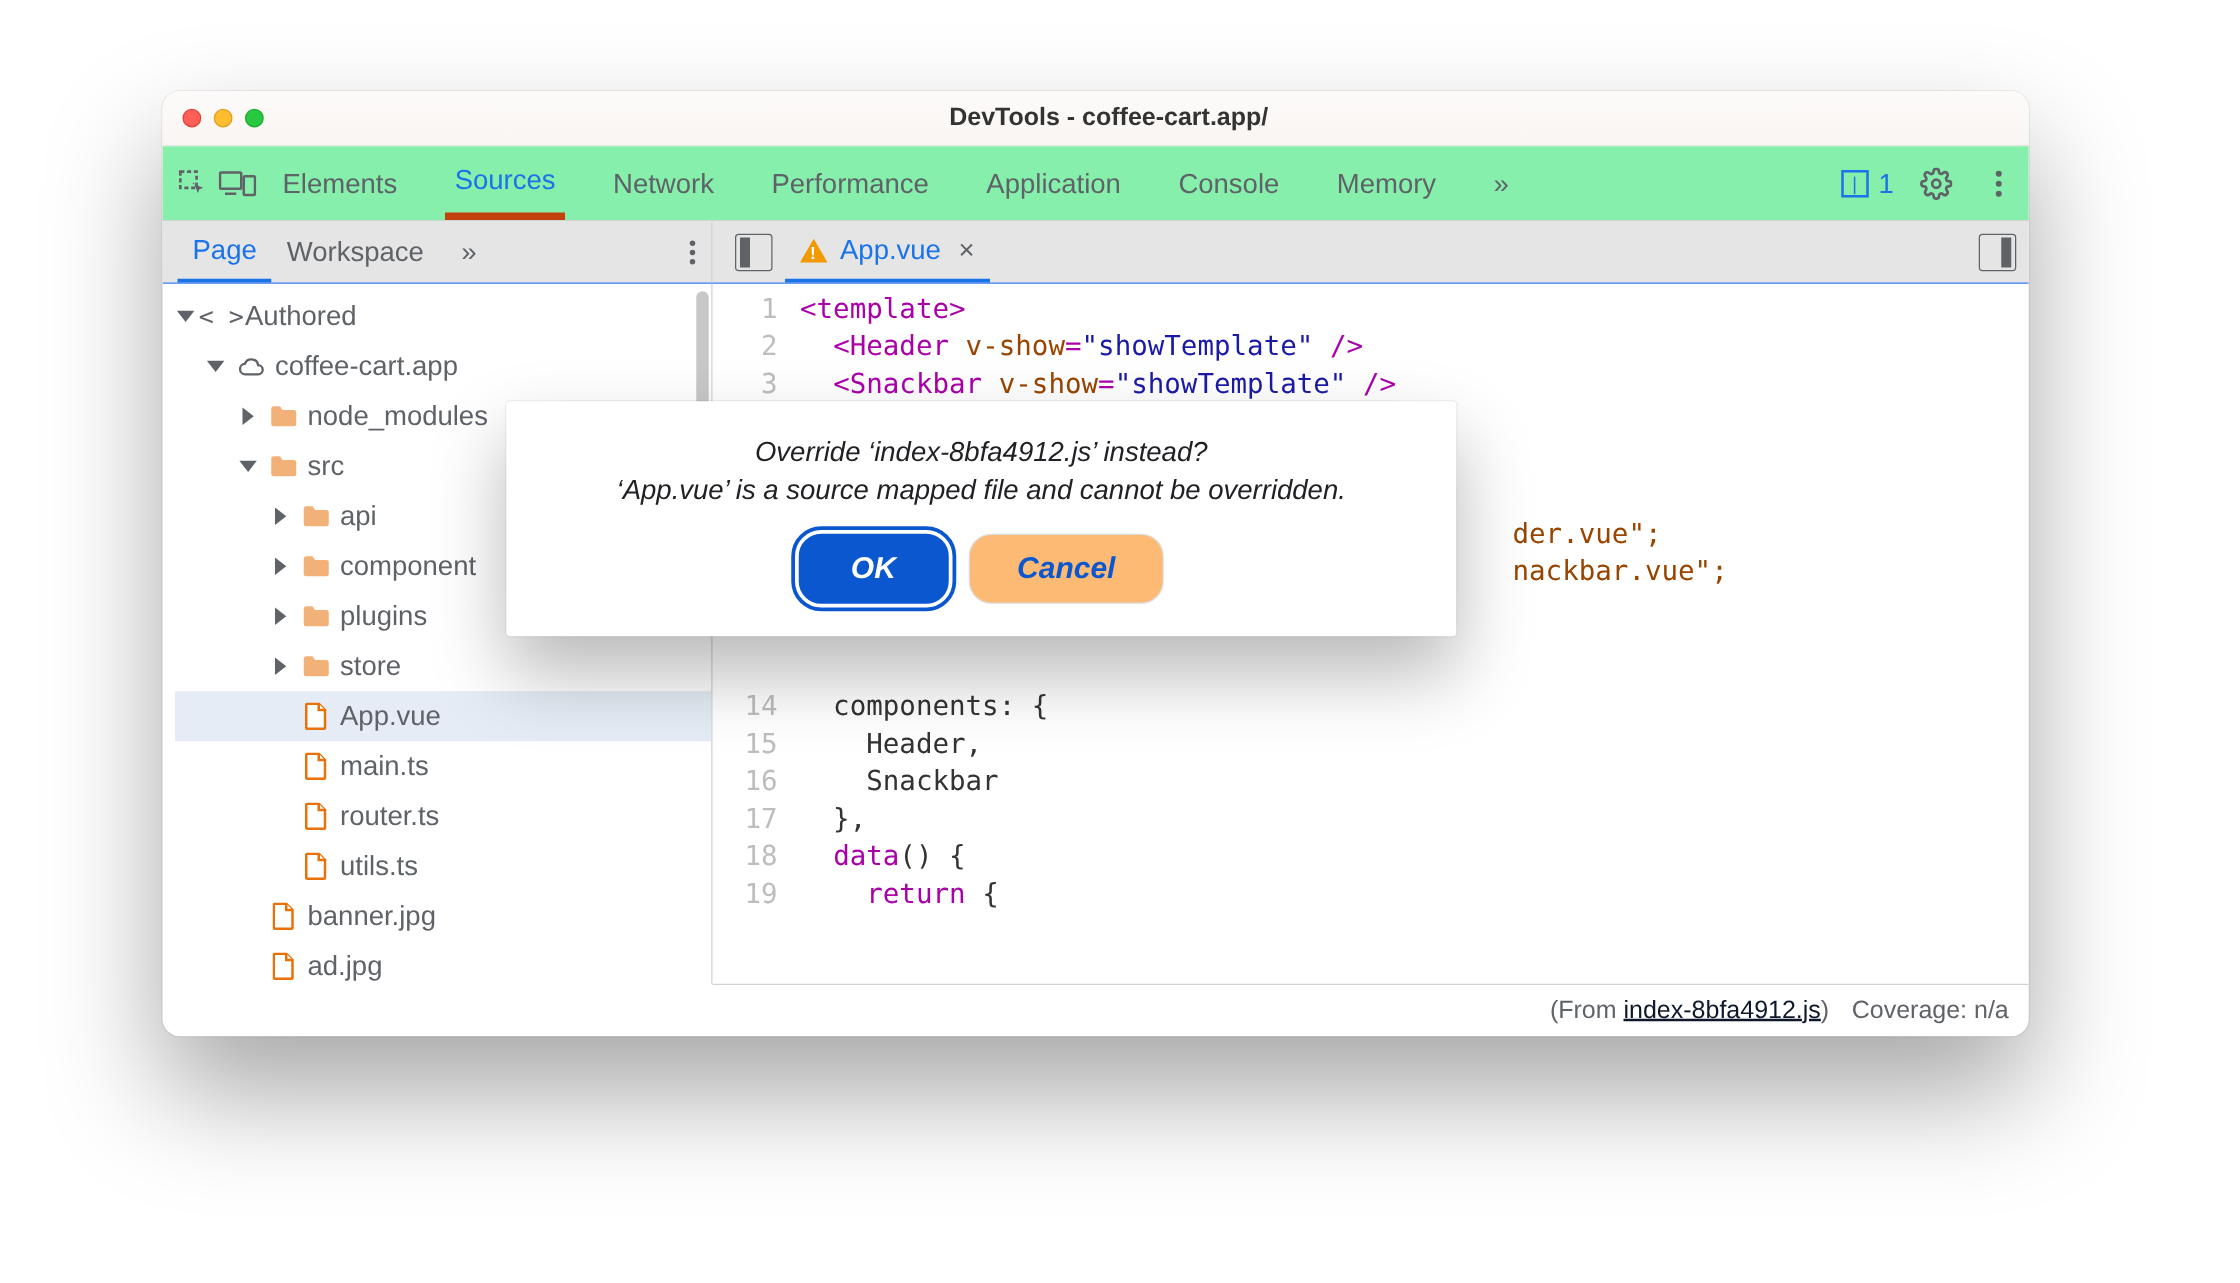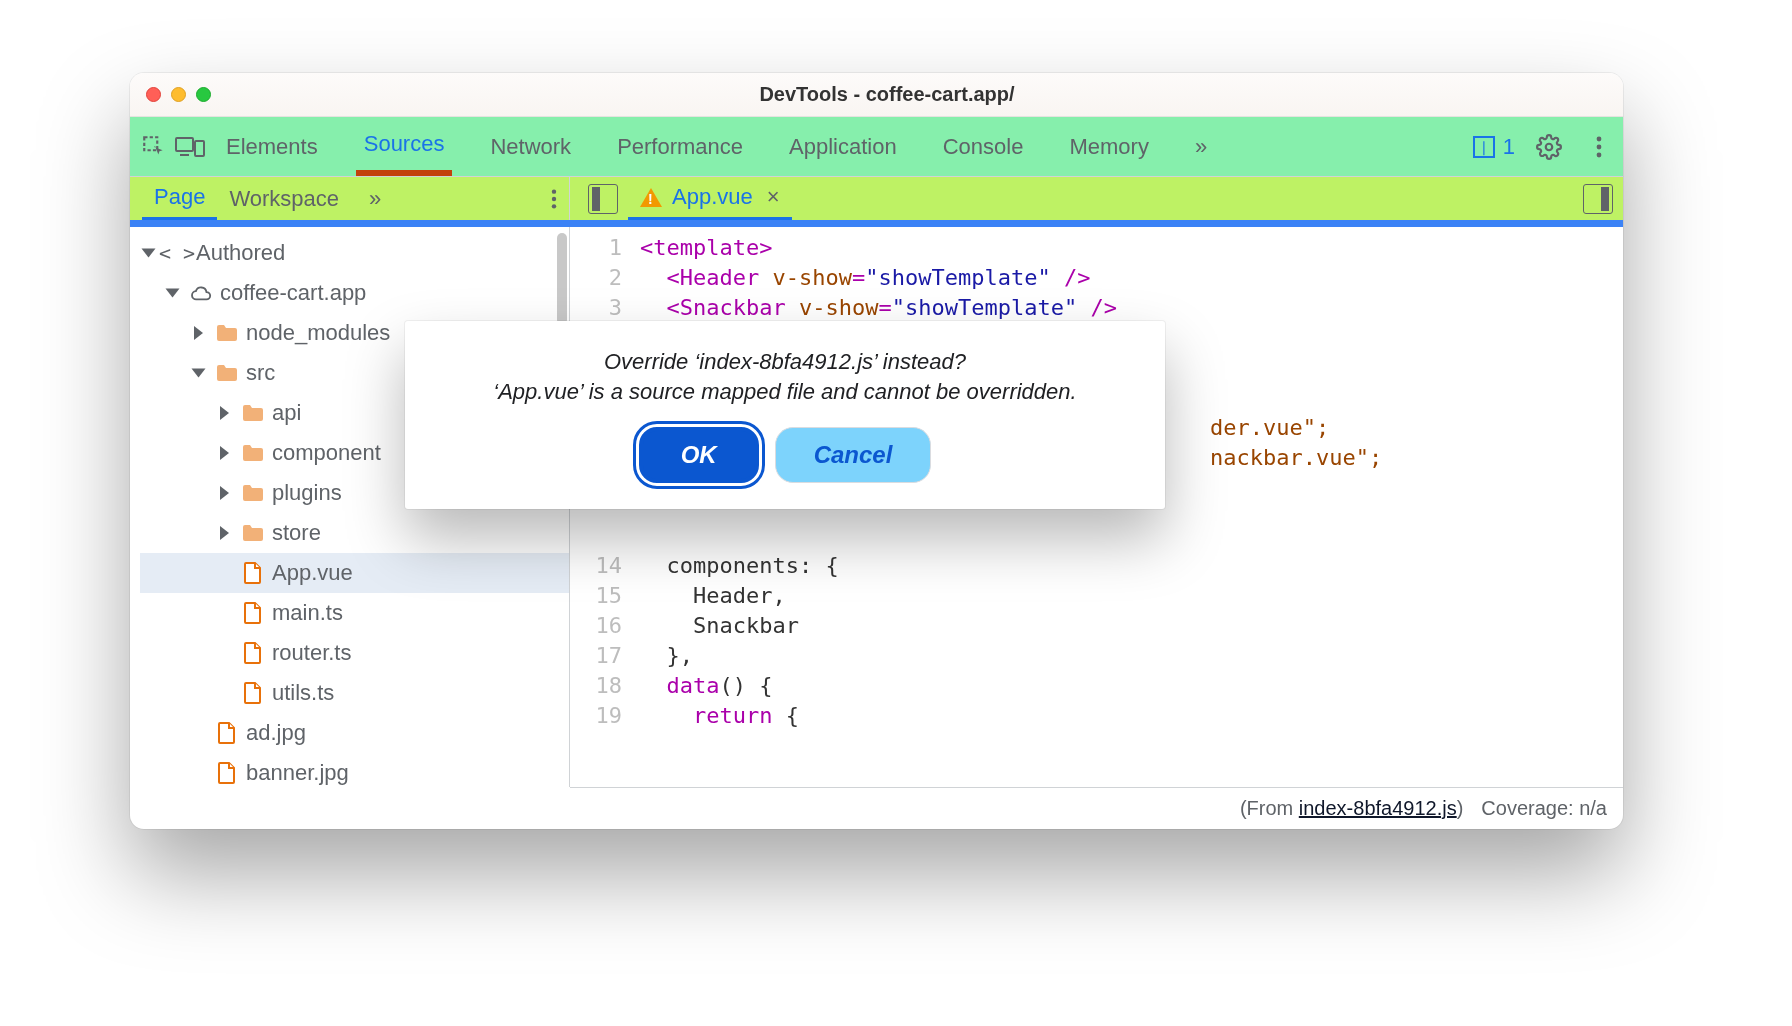--- a/index.html
+++ b/index.html
@@ -37,21 +37,21 @@
 .tabs { display:flex; align-items:stretch; height:100%; margin-left:12px; gap:30px; }
 .tab  { display:flex; align-items:center; padding:0 8px; color:#5f6368; cursor:pointer; }
 .tab.active { color:#1a73e8; border-bottom:6px solid #c2410c; }
 .tb-right { margin-left:auto; display:flex; align-items:center; gap:18px; }
 .issues { display:flex; align-items:center; gap:8px; color:#1a73e8; font-size:22px; }
 .issues .ibox { width:22px; height:22px; border:2px solid #1a73e8; display:flex; align-items:center; justify-content:center; font-size:14px; line-height:1; }
 
 
 .secondbar {
   height:50px; display:flex; align-items:stretch;
-  background:#bef264; border-bottom:7px solid #3b82f6;
+  background:#e5e5e5; border-bottom:1px solid #3b82f6;
   font-size:22px; color:#5f6368;
 }
 .sb-left { width:440px; display:flex; align-items:center; border-right:1px solid #d0d3d6; padding-left:12px; }
 .sb-left .navtab { padding:0 12px; display:flex; align-items:center; height:100%; }
 .sb-left .navtab.active { color:#1a73e8; border-bottom:3px solid #1a73e8; }
 .sb-left .chev { margin-left:6px; }
 .sb-left .menu { margin-left:auto; margin-right:12px; color:#5f6368; font-size:22px; }
 .sb-right { flex:1; display:flex; align-items:center; padding-left:8px; }
 .panel-btn { width:30px; height:30px; border:1px solid #5f6368; border-radius:3px; position:relative; margin:0 10px; }
 .panel-btn::after { content:""; position:absolute; top:2px; bottom:2px; left:3px; width:8px; background:#5f6368; }
@@ -91,21 +91,21 @@
 .dialog {
   position:absolute; left:275px; top:248px; width:760px;
   background:#fff; border-radius:3px;
   box-shadow:0 30px 60px rgba(0,0,0,.28), 0 0 0 1px rgba(0,0,0,.05);
   padding:28px 28px 26px; text-align:center; font-size:22px; color:#202124;font-style:italic;
 }
 .dialog .line1{ margin-bottom:4px; }
 .dialog .btns{ margin-top:22px; display:flex; justify-content:center; gap:16px; }
 .btn { height:56px; padding:0 38px; font-size:24px; font-weight:600; border-radius:18px; display:flex; align-items:center; justify-content:center; cursor:pointer; }
 .btn.ok { background:#0b57d0; color:#fff; border:4px solid #0b57d0; outline:3px solid #0b57d0; outline-offset:3px; }
-.btn.cancel { background:#7dd3fc; color:#0b57d0; border:1px solid #dadce0; }
+.btn.cancel { background:#fdba74; color:#0b57d0; border:1px solid #dadce0; }
 
 
 .footer { position:absolute; left:440px; right:0; bottom:0; height:42px;
   border-top:1px solid #d0d3d6; display:flex; align-items:center; justify-content:flex-end;
   padding:0 16px; font-size:20px; color:#5f6368; gap:18px; font-family:-apple-system,sans-serif; }
 .footer .from a{ color:#0f172a; text-decoration:underline; }
 
 svg{display:block}
 </style>
 </head>
@@ -308,31 +308,31 @@
           <span>utils.ts</span>
         </div>
         <div class="row ind2">
           <span style="width:14px"></span>
           <span class="file-ic">
               <svg width="18" height="22" viewBox="0 0 18 22" stroke-width="2">
                 <path d="M2 1h9l5 5v14a1 1 0 0 1-1 1H2a1 1 0 0 1-1-1V2a1 1 0 0 1 1-1z"></path>
                 <path d="M11 1v5h5"></path>
               </svg>
             </span>
+          <span>banner.jpg</span>
+        </div>
+        <div class="row ind2">
+          <span style="width:14px"></span>
+          <span class="file-ic">
+              <svg width="18" height="22" viewBox="0 0 18 22" stroke-width="2">
+                <path d="M2 1h9l5 5v14a1 1 0 0 1-1 1H2a1 1 0 0 1-1-1V2a1 1 0 0 1 1-1z"></path>
+                <path d="M11 1v5h5"></path>
+              </svg>
+            </span>
           <span>ad.jpg</span>
-        </div>
-        <div class="row ind2">
-          <span style="width:14px"></span>
-          <span class="file-ic">
-              <svg width="18" height="22" viewBox="0 0 18 22" stroke-width="2">
-                <path d="M2 1h9l5 5v14a1 1 0 0 1-1 1H2a1 1 0 0 1-1-1V2a1 1 0 0 1 1-1z"></path>
-                <path d="M11 1v5h5"></path>
-              </svg>
-            </span>
-          <span>banner.jpg</span>
         </div>
       </div>
     </div>
 
     <div class="editor">
       <div class="code">
         <div class="cl">
             <span class="ln">1</span>
             <span class="cc"><span class="t-pun">&lt;</span><span class="t-tag">template</span><span class="t-pun">&gt;</span></span>
           </div>

